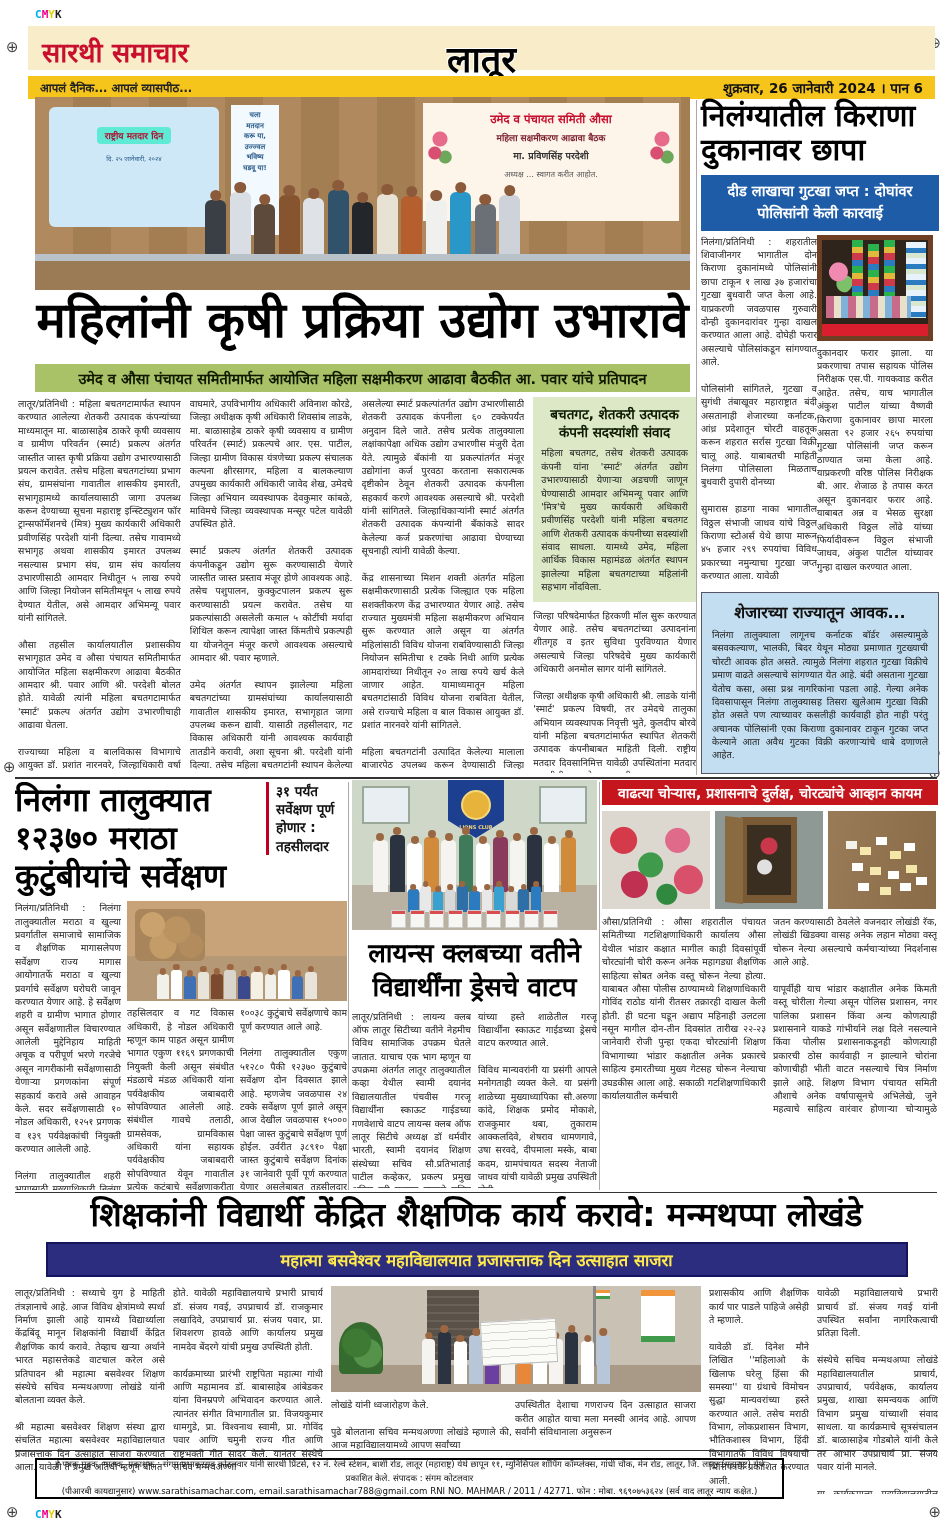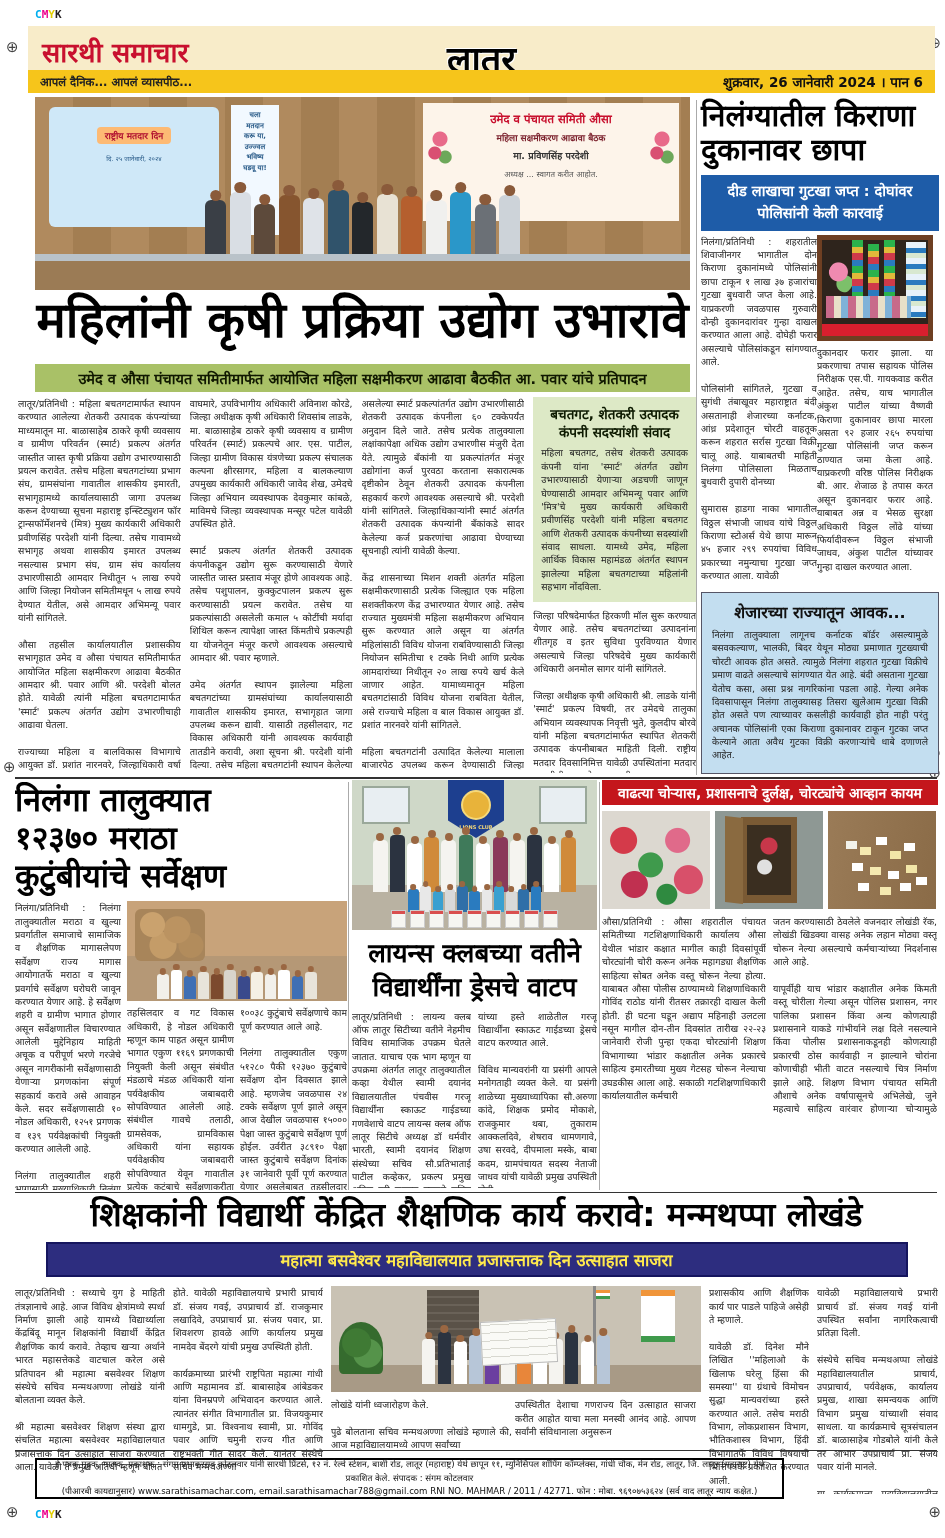--- a/index.html
+++ b/index.html
@@ -7,35 +7,35 @@
         font-family:"DejaVu Sans",sans-serif;color:#1c1c1c;overflow:hidden;}
   .reg{position:absolute;font-size:15px;color:#444;line-height:1;}
   .cmyk{position:absolute;font-size:11px;font-weight:bold;font-family:"DejaVu Sans Mono",monospace;}
   .cmyk .c{color:#00aeef}.cmyk .m{color:#ec008c}.cmyk .y{color:#e3cf00}.cmyk .k{color:#231f20}
 
   
   .masthead{position:absolute;left:28px;right:10px;top:26px;height:44px;background:#f8ecc9;}
   .brand{position:absolute;left:14px;top:7px;font-size:27px;font-weight:bold;color:#c8102e;}
   .city{position:absolute;left:0;right:0;top:8px;text-align:center;font-size:36px;font-weight:bold;color:#000;
         text-shadow:1px 1px 0 #fff,-1px -1px 0 #fff;}
-  .dateband{position:absolute;left:28px;right:10px;top:70px;height:23px;background:#f6c51b;
+  .dateband{position:absolute;left:28px;right:10px;top:76px;height:23px;background:#f6c51b;
         display:flex;justify-content:space-between;align-items:center;padding:0 12px;box-sizing:border-box;}
   .tagline{font-size:11.5px;font-weight:bold;color:#222;}
   .dateline{font-size:13.5px;font-weight:bold;color:#111;}
 
   
   .txt{white-space:pre-line;text-align:justify;font-size:9.3px;line-height:1.44;color:#222;}
   .col{overflow:hidden;}
 
   
   .lead-photo{position:absolute;left:35px;top:97px;width:655px;height:193px;overflow:hidden;
       background:repeating-linear-gradient(90deg,#b08a5e 0 38px,#a37e52 38px 76px);}
   .banner-left{position:absolute;left:14px;top:10px;width:170px;height:120px;background:#cfe8f8;border-radius:6px;
       padding:6px;box-sizing:border-box;text-align:center;}
-  .banner-left .bl-title{display:inline-block;background:#fdba74;border-radius:4px;padding:2px 8px;
+  .banner-left .bl-title{display:inline-block;background:#5eead4;border-radius:4px;padding:2px 8px;
       color:#b01030;font-weight:bold;font-size:9px;margin-top:14px;}
   .banner-left .bl-date{font-size:6.5px;color:#2b5d8a;margin-top:10px;}
   .banner-mid{position:absolute;left:196px;top:8px;width:48px;height:130px;background:#f2f9ff;
       padding:5px 3px;box-sizing:border-box;text-align:center;font-size:7px;font-weight:bold;color:#2b5d8a;
       white-space:pre-line;line-height:1.5;}
   .banner-right{position:absolute;left:388px;top:6px;width:256px;height:118px;background:#fdf4ea;
       padding:8px 6px;box-sizing:border-box;text-align:center;}
   .banner-right .br1{color:#c8102e;font-weight:bold;font-size:11.5px;}
   .banner-right .br2{color:#7a1f2b;font-weight:bold;font-size:9px;margin-top:5px;}
   .banner-right .br3{color:#333;font-weight:bold;font-size:9.5px;margin-top:5px;}
@@ -307,20 +307,21 @@
     <div class="txt">निलंगा तालुक्याला लागूनच कर्नाटक बॉर्डर असल्यामुळे बसवकल्याण, भालकी, बिदर येथून मोठ्या प्रमाणात गुटख्याची चोरटी आवक होत असते. त्यामुळे निलंगा शहरात गुटखा विक्रीचे प्रमाण वाढते असल्याचे सांगण्यात येत आहे. बंदी असताना गुटखा येतोच कसा, असा प्रश्न नागरिकांना पडला आहे. गेल्या अनेक दिवसापासून निलंगा तालुक्यासह तिसरा खुलेआम गुटखा विक्री होत असते पण त्याच्यावर कसलीही कार्यवाही होत नाही परंतु अचानक पोलिसांनी एका किराणा दुकानावर टाकून गुटका जप्त केल्याने आता अवैध गुटका विक्री करणाऱ्यांचे धाबे दणाणले आहेत.</div>
   </div>
 
   <div class="hrule" style="top:777px;"></div>
   <div class="vline" style="left:348px;top:782px;height:408px;"></div>
   <div class="vline" style="left:599px;top:782px;height:408px;"></div>
 
   <div class="survey">
     <div class="survey-head">
       <div class="survey-headline">निलंगा तालुक्यात १२३७० मराठा कुटुंबीयांचे सर्वेक्षण</div>
+      <div class="survey-note">३१ पर्यंत सर्वेक्षण पूर्ण होणार : तहसीलदार</div>
     </div>
     <div class="survey-main">
       <div class="survey-c1 col txt">निलंगा/प्रतिनिधी : निलंगा तालुक्यातील मराठा व खुल्या प्रवर्गातील समाजाचे सामाजिक व शैक्षणिक मागासलेपण सर्वेक्षण राज्य मागास आयोगातर्फे मराठा व खुल्या प्रवर्गाचे सर्वेक्षण घरोघरी जावून करण्यात येणार आहे. हे सर्वेक्षण शहरी व ग्रामीण भागात होणार असून सर्वेक्षणातील विचारण्यात आलेली मुद्देनिहाय माहिती अचूक व परीपूर्ण भरणे गरजेचे असून नागरीकांनी सर्वेक्षणासाठी येणाऱ्या प्रगणकांना संपूर्ण सहकार्य करावे असे आवाहन केले. सदर सर्वेक्षणासाठी १० नोडल अधिकारी, १२५१ प्रगणक व १३९ पर्यवेक्षकांची नियुक्ती करण्यात आलेली आहे.
 
 निलंगा तालुक्यातील शहरी भागासाठी मुख्याधिकारी निलंगा यांची नोडल अधिकारी म्हणून काम पाहत असून शहरातील एकुण ८३ प्रगणकाकडून ३२९३ पेक्षा जास्ति कुटुंबाचे सर्वेक्षणाचे काम सुरू झाले असून दिनांक २३ व २४ रोजी एकुण ६३६ जणांचे सर्वेक्षणाचे काम पूर्ण झाले आहे.
 
 निलंगा तालुक्यातील ग्रामीण भागासाठी</div>
       <div class="survey-right">
         <div class="survey-photo">
           <div class="sacks"></div>

